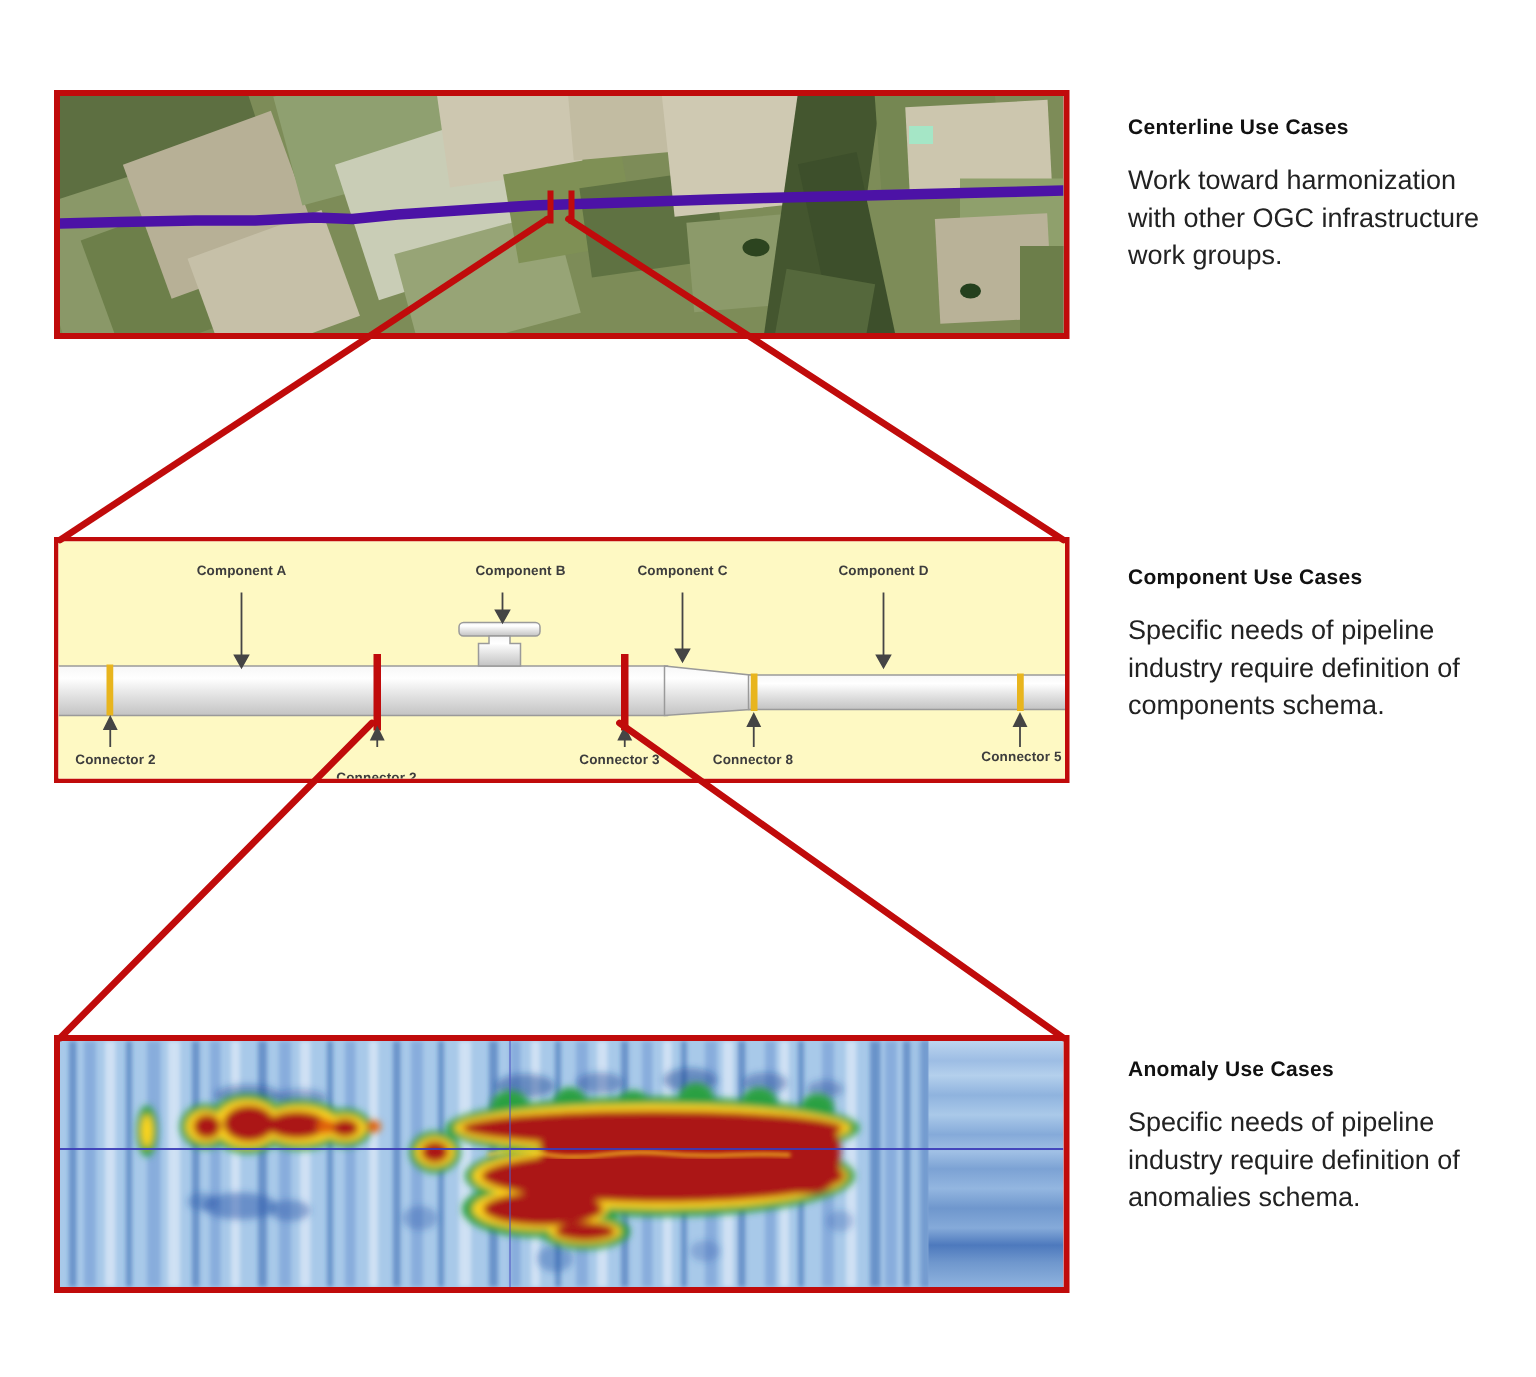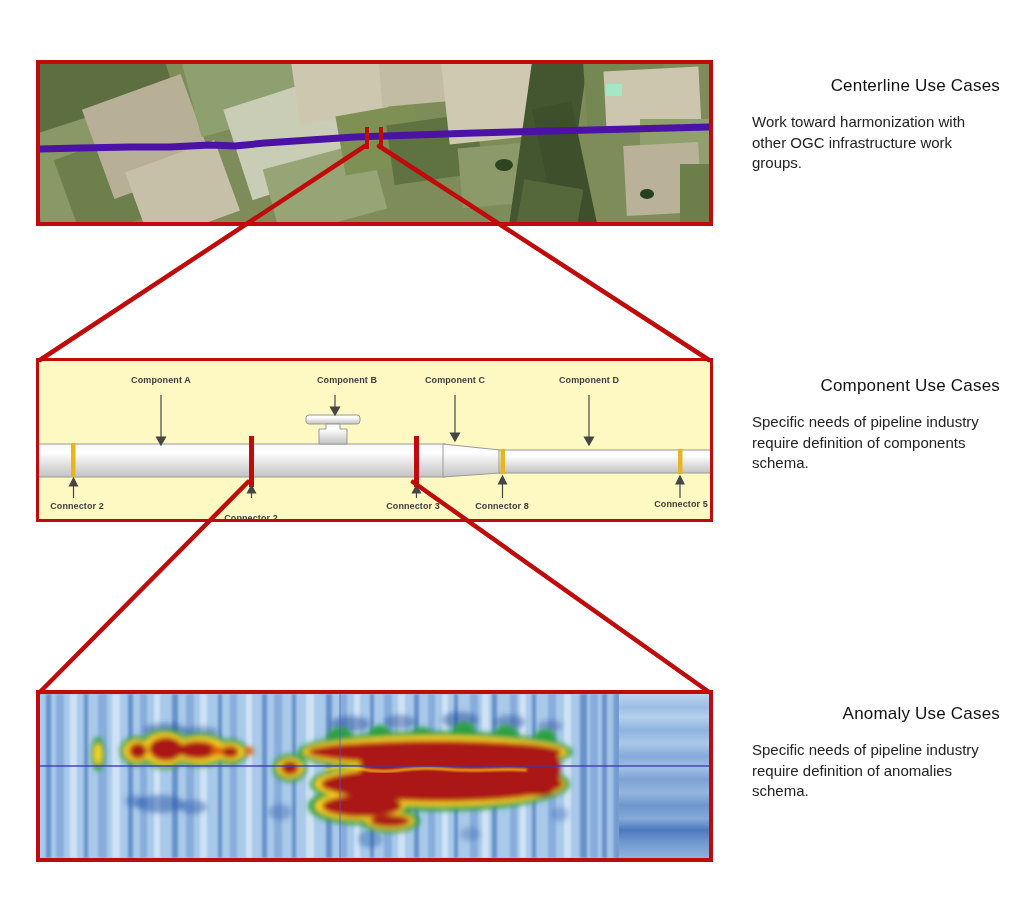--- a/index.html
+++ b/index.html
@@ -18,22 +18,22 @@
   .field{position:absolute;}
 
   
   #panel-comp .panel-inner{background:#fef9c3;}
   .cmp-label,.con-label{position:absolute;transform:translateX(-50%);font-size:9px;font-weight:bold;color:#3d3d3d;white-space:nowrap;letter-spacing:0.1px;}
   .cmp-label{top:14px;}
   .con-label{top:140px;}
 
   
   .txt-section{position:absolute;left:752px;width:248px;color:#1a1a1a;}
-  .txt-section h2{margin:0 0 16px 0;font-size:17px;font-weight:normal;color:#111;letter-spacing:0.2px;text-align:right;}
-  .txt-section p{margin:0;font-size:15px;line-height:1.38;color:#222;}
+  .txt-section h2{margin:0 0 16px 0;font-size:14px;font-weight:bold;color:#111;letter-spacing:0.2px;}
+  .txt-section p{margin:0;font-size:18px;line-height:1.38;color:#222;}
   #sec-centerline{top:76px;}
   #sec-component{top:376px;}
   #sec-anomaly{top:704px;}
 
   
   #zoom-overlay{position:absolute;left:0;top:0;width:1024px;height:918px;pointer-events:none;}
   svg{display:block;}
 </style>
 </head>
 <body>

